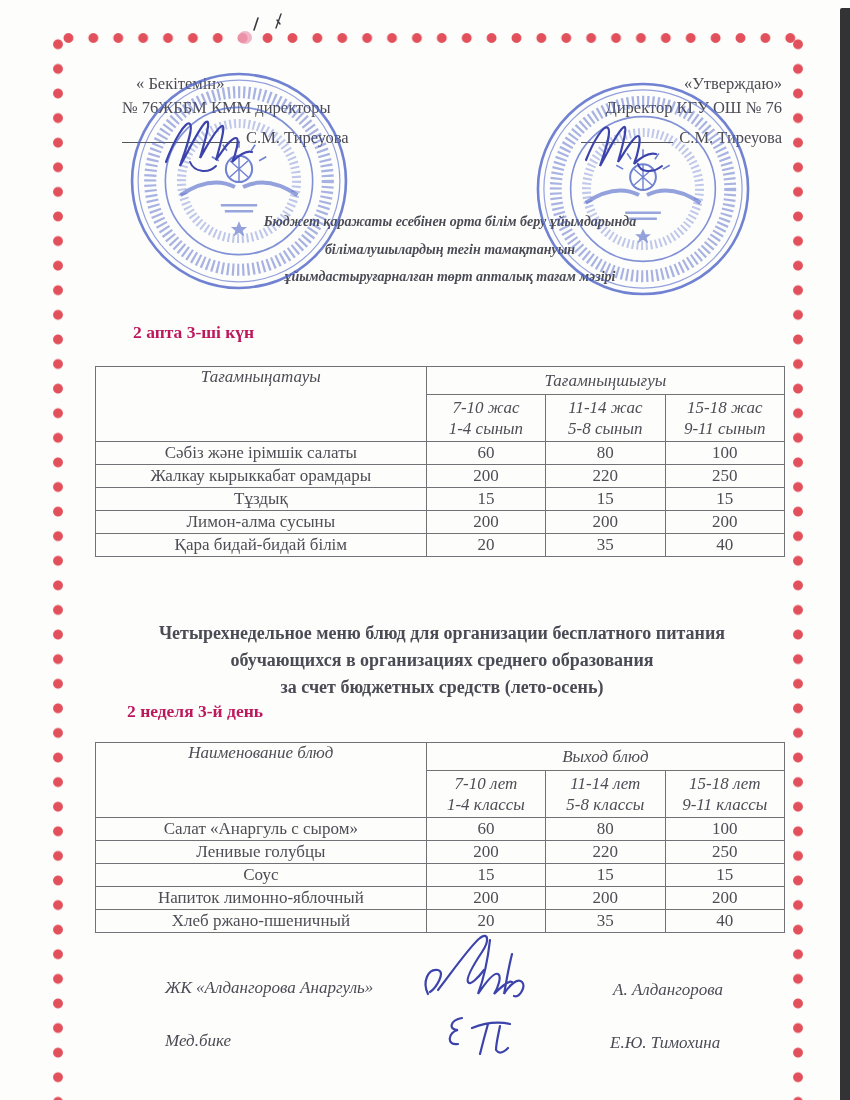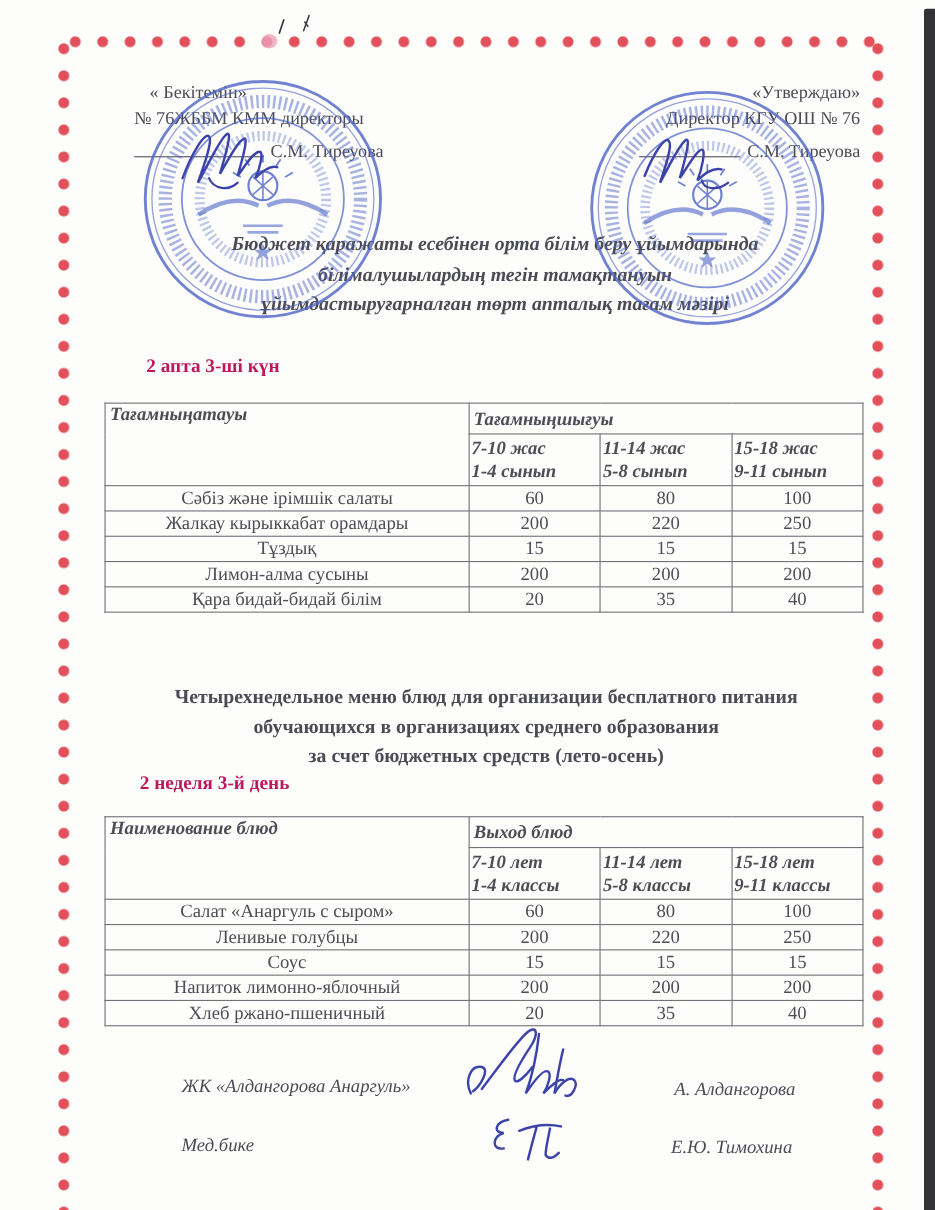--- a/index.html
+++ b/index.html
@@ -28,33 +28,33 @@
   .indent1{display:inline-block;margin-left:14px;}
   .sigline{display:inline-block;border-bottom:1.4px solid #55555e;height:17px;vertical-align:baseline;}
   .sigline-l{width:118px;margin-right:6px;}
   .sigline-r{width:92px;margin-right:6px;}
 
   
   .stamp{position:absolute;z-index:3;filter:blur(.4px);pointer-events:none;}
   .ink{position:absolute;z-index:4;pointer-events:none;}
 
   
-  .title-kk{left:118px;top:208px;width:664px;text-align:center;font-size:18px;font-weight:bold;
+  .title-kk{left:118px;top:208px;width:664px;text-align:center;font-size:14px;font-weight:bold;
     font-style:italic;line-height:27.5px;color:#4b4b55;z-index:2;}
   .title-ru{left:110px;top:620px;width:664px;text-align:center;font-size:18px;font-weight:bold;
     line-height:27px;color:#4b4b55;z-index:2;}
   .daytitle{font-size:17.5px;font-weight:bold;color:#be185d;z-index:2;}
   .day-kk{left:133px;top:322px;}
   .day-ru{left:127px;top:701px;}
 
   
   table.menu{position:absolute;left:95px;width:690px;border-collapse:collapse;table-layout:fixed;z-index:2;}
   #t1{top:366px;} #t2{top:742px;}
   table.menu td{border:1.6px solid #717176;font-size:17px;color:#4d4d55;padding:0 4px;}
-  td.hdr{font-weight:bold;font-style:italic;color:#474750;}
+  td.hdr{font-weight:normal;font-style:italic;text-align:center;color:#474750;}
   tr.h1 td{height:27px;}
   td.rowspan-cell{vertical-align:top;padding-top:3px;}
   tr.h2 td{height:44px;padding:1px 2px;}
   tr.h2 span{display:block;line-height:21px;}
   tr.data td{height:22px;}
   td.dish{padding-left:7px;text-align:center;}
   td.num{text-align:center;}
 
   
   .foot{font-size:17px;font-style:italic;color:#4b4b55;z-index:2;}

